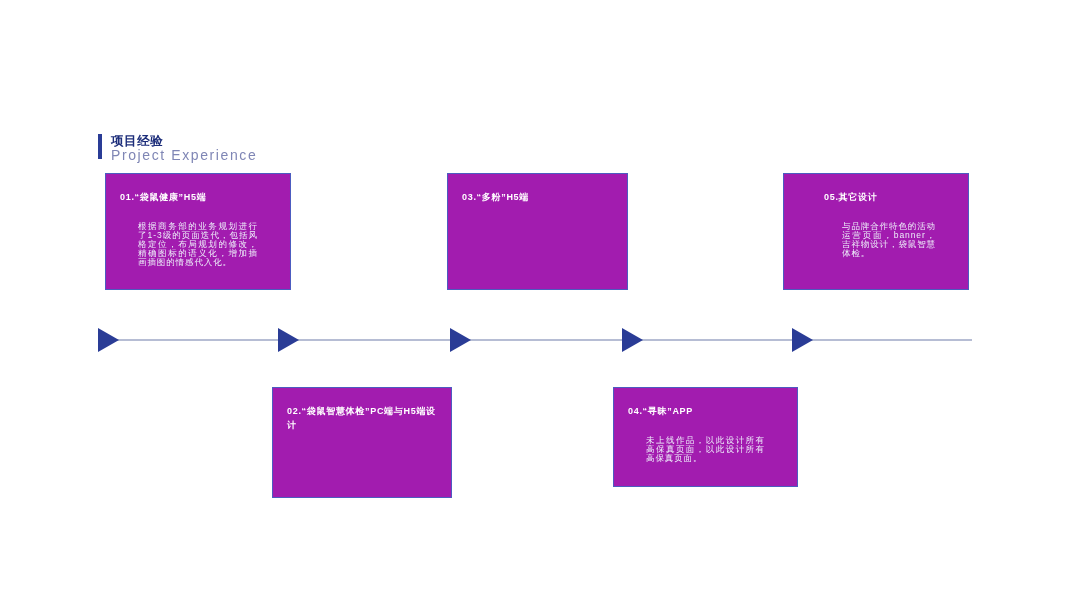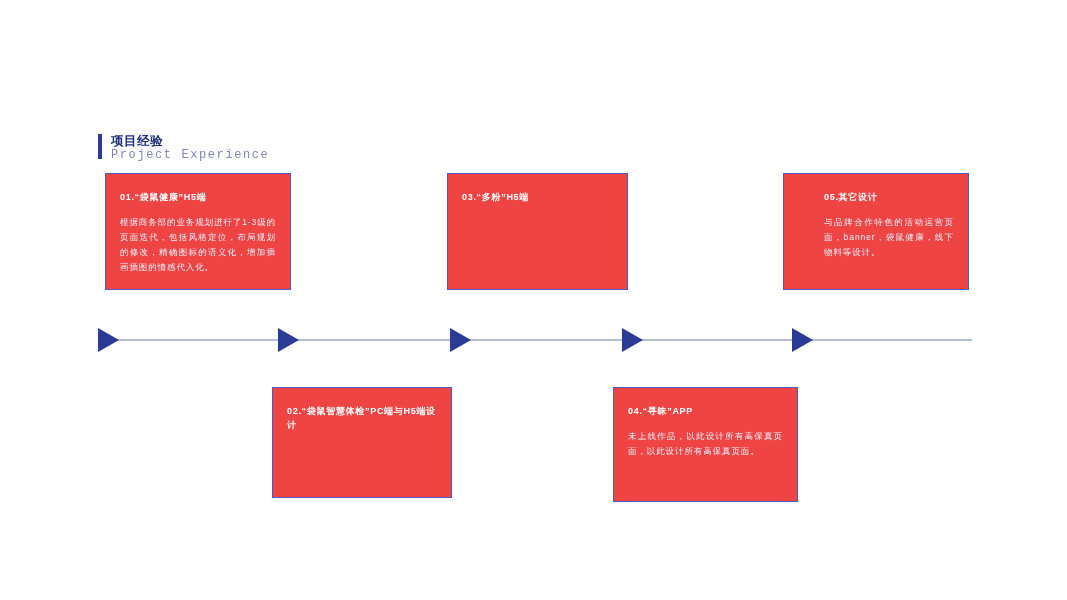--- a/index.html
+++ b/index.html
@@ -40,27 +40,26 @@
   }
   .header-title {
     font-size: 12.5px;
     font-weight: bold;
     color: #1c2d7a;
     line-height: 14px;
     letter-spacing: 0.6px;
     white-space: nowrap;
   }
   .header-sub {
-    font-size: 12px;
+    font-size: 14px;
     color: #7f86b5;
     line-height: 12px;
     letter-spacing: 1.6px;
     margin-top: 1px;
     white-space: nowrap;
-    font-family: Liberation Mono, monospace;
   }
 
   
   .timeline {
     position: absolute;
     left: 98px;
     top: 328px;
     width: 874px;
     height: 26px;
   }
@@ -78,50 +77,50 @@
     width: 0;
     height: 0;
     border-top: 12px solid transparent;
     border-bottom: 12px solid transparent;
     border-left: 21px solid #2a3c96;
   }
 
   
   .card {
     position: absolute;
-    background: #ef4444;
+    background: #a21caf;
     border: 1px solid #4c5cc0;
     box-sizing: border-box;
     color: #ffffff;
     padding: 16px 14px 14px 14px;
   }
   .card-title {
     font-size: 9px;
     font-weight: bold;
     letter-spacing: 0.7px;
     line-height: 14px;
     margin: 0 0 11px 0;
     color: #ffffff;
   }
   .card-body {
     font-size: 8.5px;
-    line-height: 15px;
+    line-height: 9px;
     letter-spacing: 0.9px;
     color: #eef0fb;
     text-align: justify;
     text-justify: inter-character;
-    margin: 0;
+    margin: 18px;
   }
 
   
   #card-01 { left: 105px; top: 173px; width: 186px; height: 117px; }
   #card-03 { left: 447px; top: 173px; width: 181px; height: 117px; }
   #card-05 { left: 783px; top: 173px; width: 186px; height: 117px; padding-left: 40px; }
   #card-02 { left: 272px; top: 387px; width: 180px; height: 111px; }
-  #card-04 { left: 613px; top: 387px; width: 185px; height: 115px; }
+  #card-04 { left: 613px; top: 387px; width: 185px; height: 100px; }
 </style>
 </head>
 <body>
 
 <div class="header">
   <div class="header-bar"></div>
   <div class="header-text">
     <div class="header-title">项目经验</div>
     <div class="header-sub">Project Experience</div>
   </div>
@@ -140,21 +139,21 @@
   <div class="card-title">01.“袋鼠健康”H5端</div>
   <div class="card-body">根据商务部的业务规划进行了1-3级的页面迭代，包括风格定位，布局规划的修改，精确图标的语义化，增加插画插图的情感代入化。</div>
 </div>
 
 <div class="card" id="card-03">
   <div class="card-title">03.“多粉”H5端</div>
 </div>
 
 <div class="card" id="card-05">
   <div class="card-title">05.其它设计</div>
-  <div class="card-body">与品牌合作特色的活动运营页面，banner，袋鼠健康，线下物料等设计。</div>
+  <div class="card-body">与品牌合作特色的活动运营页面，banner，吉祥物设计，袋鼠智慧体检。</div>
 </div>
 
 <div class="card" id="card-02">
   <div class="card-title">02.“袋鼠智慧体检”PC端与H5端设计</div>
 </div>
 
 <div class="card" id="card-04">
   <div class="card-title">04.“寻昧”APP</div>
   <div class="card-body">未上线作品，以此设计所有高保真页面，以此设计所有高保真页面。</div>
 </div>

